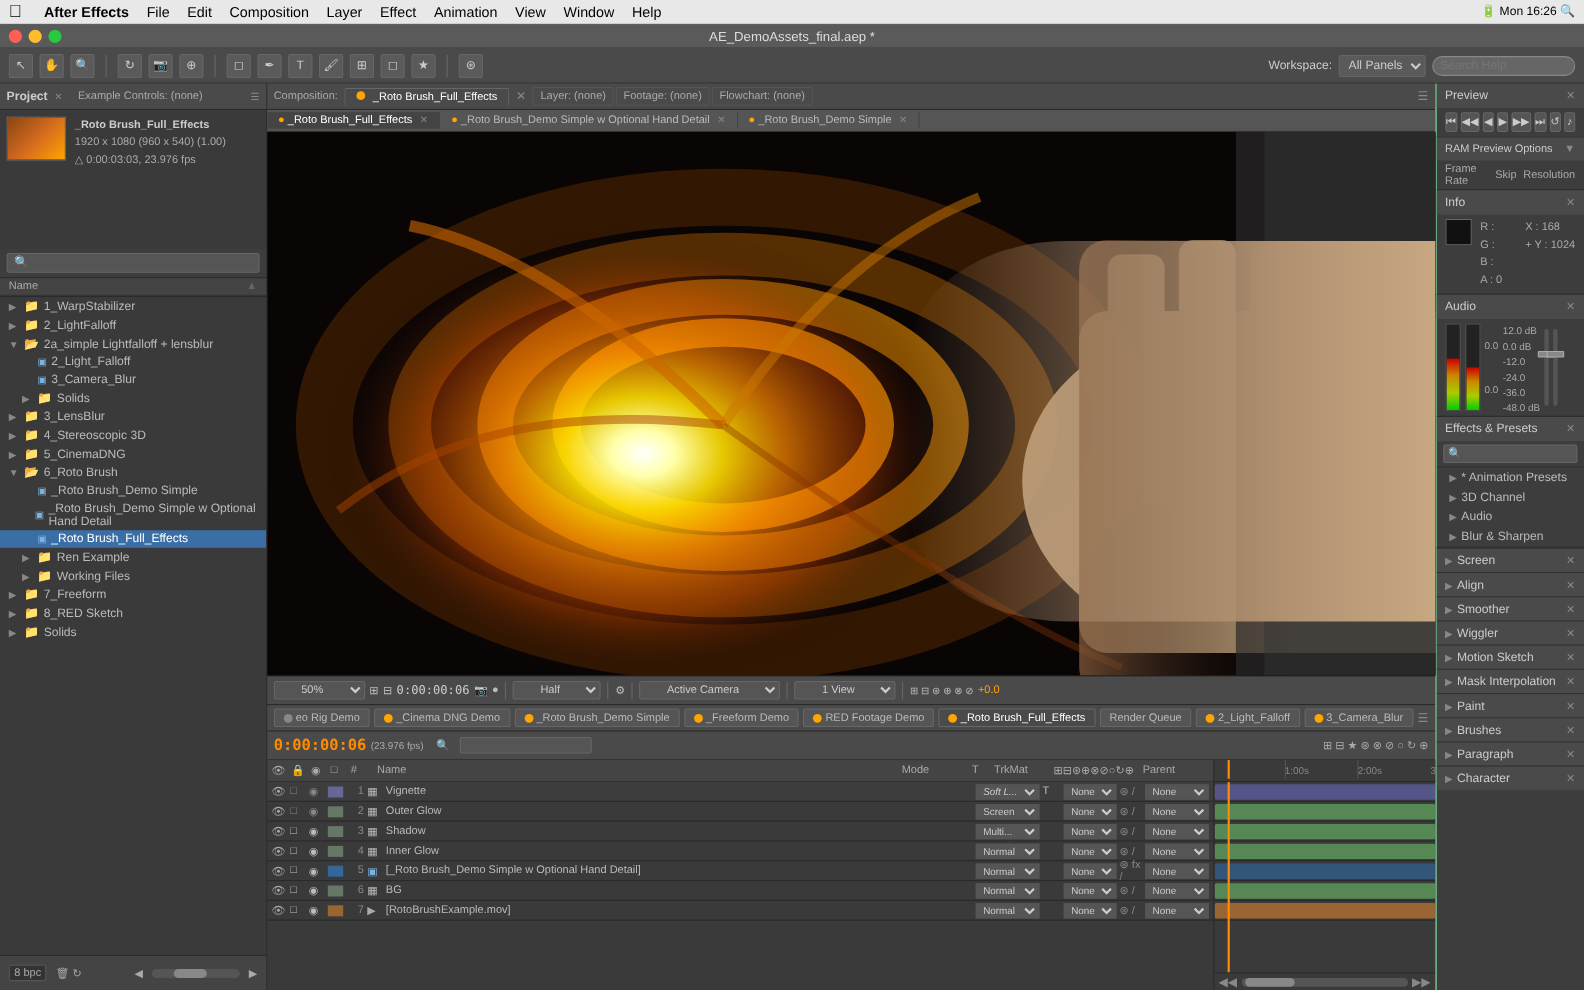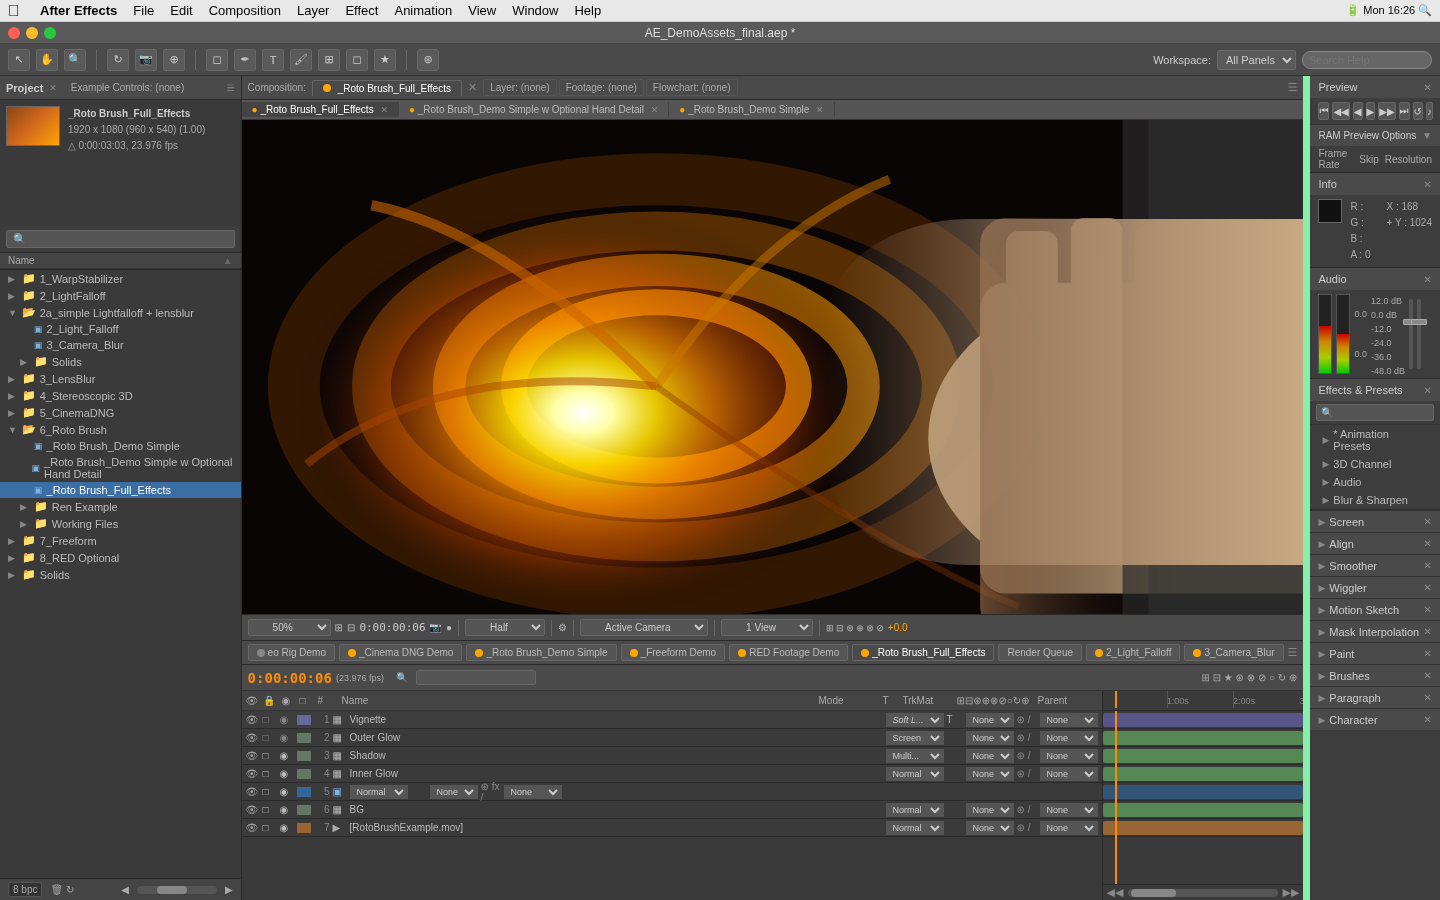--- a/index.html
+++ b/index.html
@@ -294,21 +294,21 @@
       cursor: pointer;
       white-space: nowrap;
       border-right: 1px solid #444;
     }
     .comp-tab-item.active { background: #444; color: #fff; }
 
     
     .right-panel {
       width: 195px;
       background: #3d3d3d;
-      border-left: 7px solid #86efac;
+      border-left: 1px solid #86efac;
       display: flex;
       flex-direction: column;
       overflow-y: auto;
     }
     .right-section {
       border-bottom: 1px solid #2a2a2a;
     }
     .right-section-header {
       height: 22px;
       background: #4a4a4a;
@@ -785,30 +785,30 @@
         <span>Working Files</span>
       </div>
       <div class="tree-item">
         <span class="tree-arrow">▶</span>
         <span class="folder-icon">📁</span>
         <span>7_Freeform</span>
       </div>
       <div class="tree-item">
         <span class="tree-arrow">▶</span>
         <span class="folder-icon">📁</span>
-        <span>8_RED Optional</span>
+        <span>8_RED Sketch</span>
       </div>
       <div class="tree-item">
         <span class="tree-arrow">▶</span>
         <span class="folder-icon">📁</span>
         <span>Solids</span>
       </div>
     </div>
 
-    <div class="status-bar" style="height:22px;">
+    <div class="status-bar" style="height:32px;">
       <span class="bpc-badge">8 bpc</span>
       <span style="font-size:10px;">🗑 ↻</span>
       <span style="margin-left:auto;">◀</span>
       <div style="width:80px; height:8px; background:#555; border-radius:4px; position:relative;">
         <div style="width:30px; height:8px; background:#888; border-radius:4px; position:absolute; left:20px;"></div>
       </div>
       <span>▶</span>
     </div>
 
   </div>
@@ -1051,20 +1051,21 @@
               <select class="mini-select" style="width:58px;"><option>None</option></select>
             </div>
 
             <div class="layer-row">
               <span style="width:14px; color:#aaa;">👁</span>
               <span style="width:14px;">□</span>
               <span style="width:14px;">◉</span>
               <span style="width:14px; background:#336699; display:inline-block; height:10px;"></span>
               <span class="layer-num">5</span>
               <span style="width:14px; color:#7ab3e0;">▣</span>
+              <span class="layer-name">[_Roto Brush_Demo Simple w Optional Hand Detail]</span>
               <select class="mini-select" style="width:58px;"><option>Normal</option></select>
               <span style="width:16px;"></span>
               <select class="mini-select" style="width:48px;"><option>None</option></select>
               <span style="width:20px; color:#888;">⊛ fx /</span>
               <select class="mini-select" style="width:58px;"><option>None</option></select>
             </div>
 
             <div class="layer-row">
               <span style="width:14px; color:#aaa;">👁</span>
               <span style="width:14px;">□</span>

